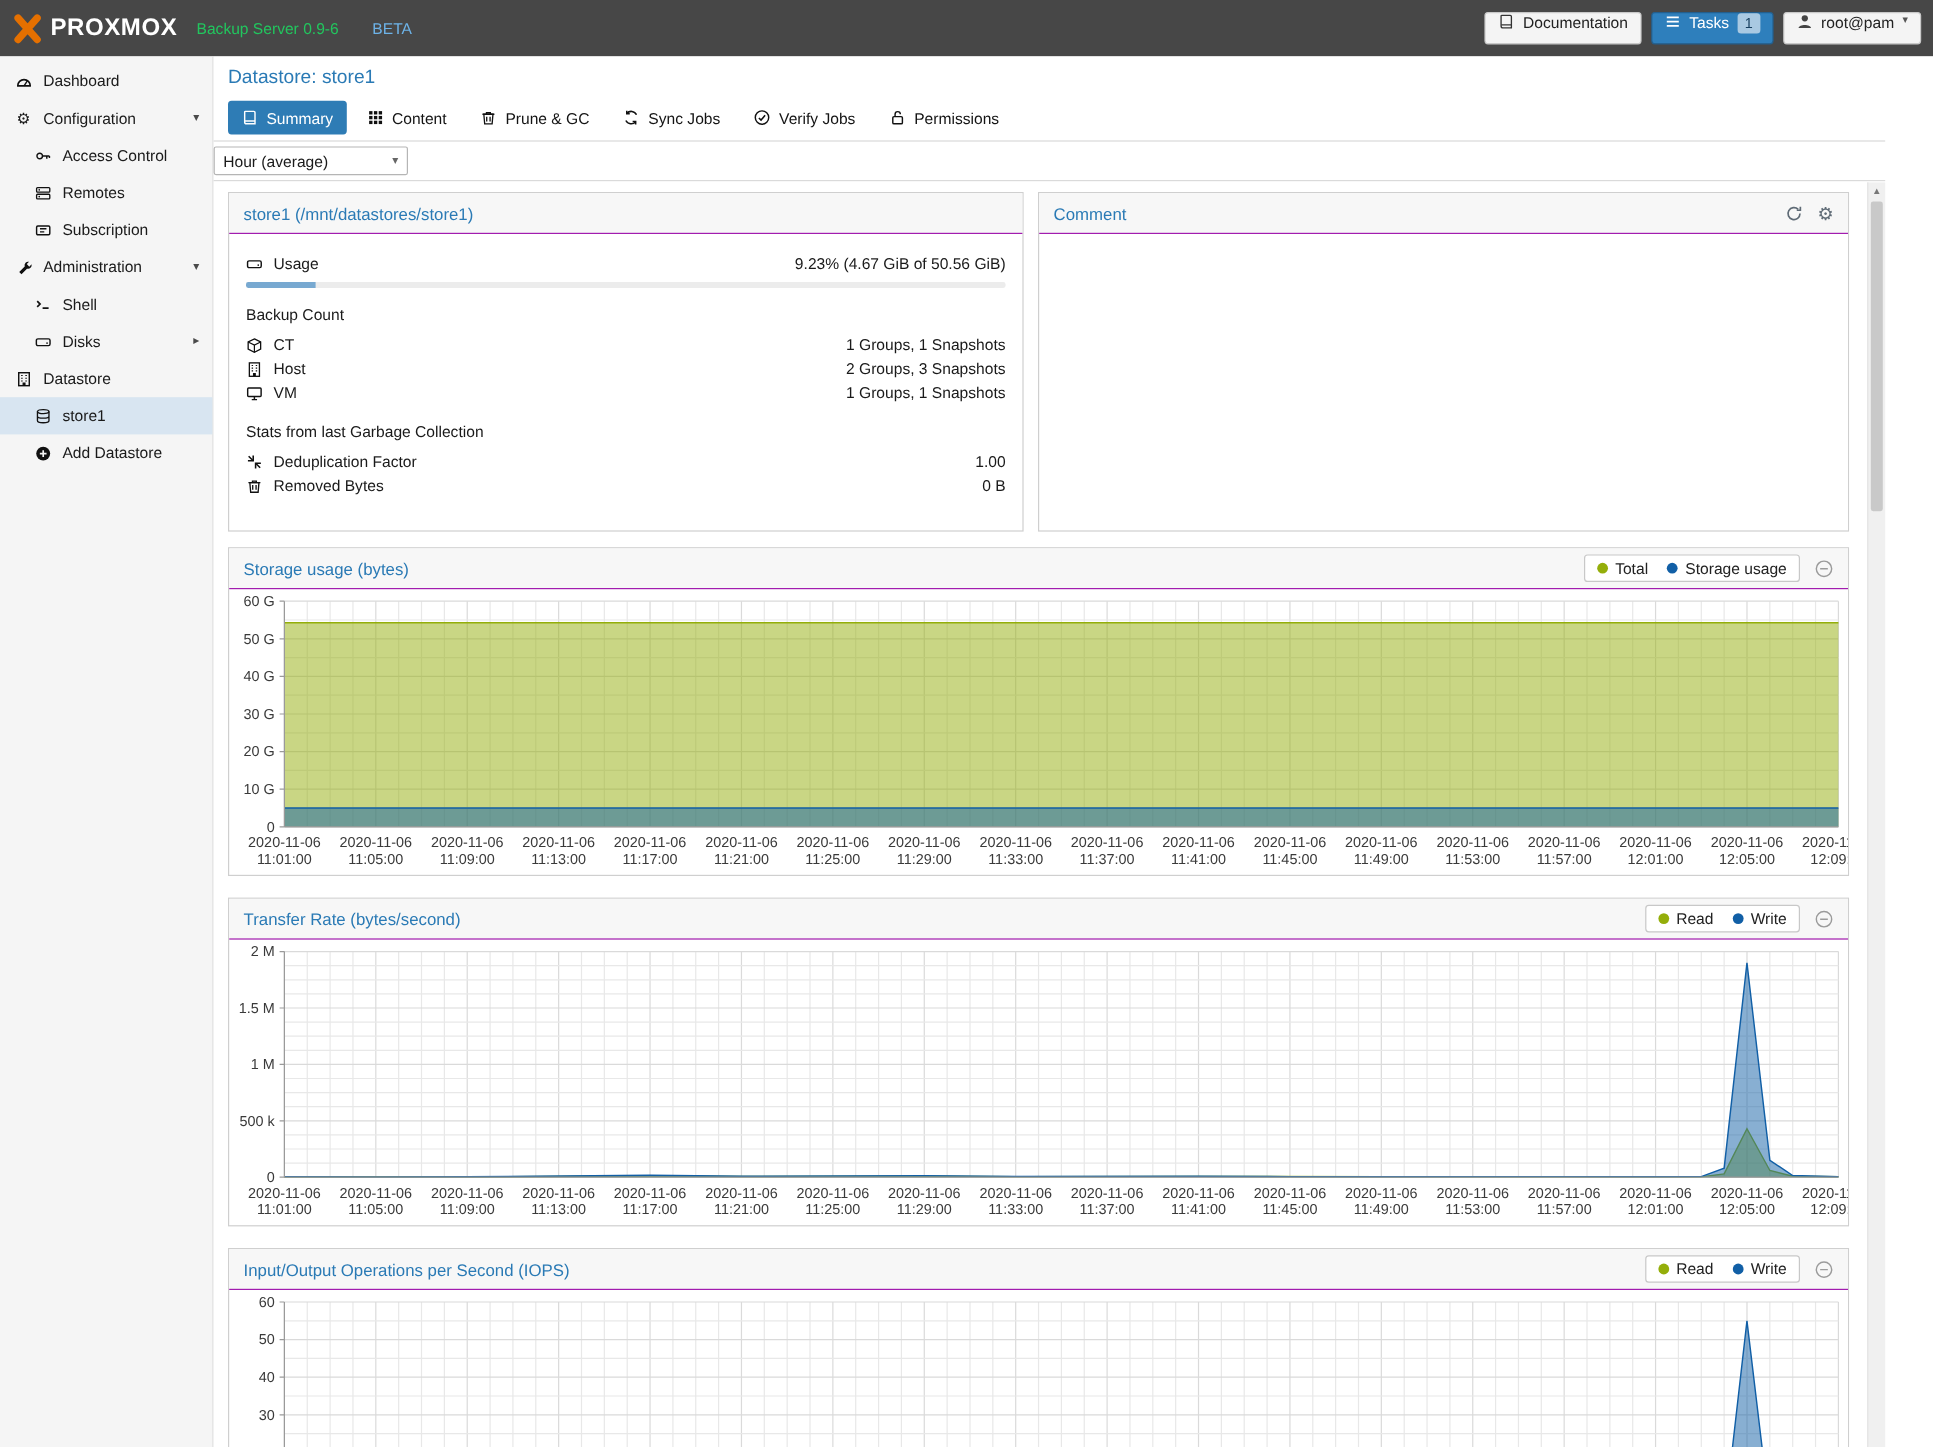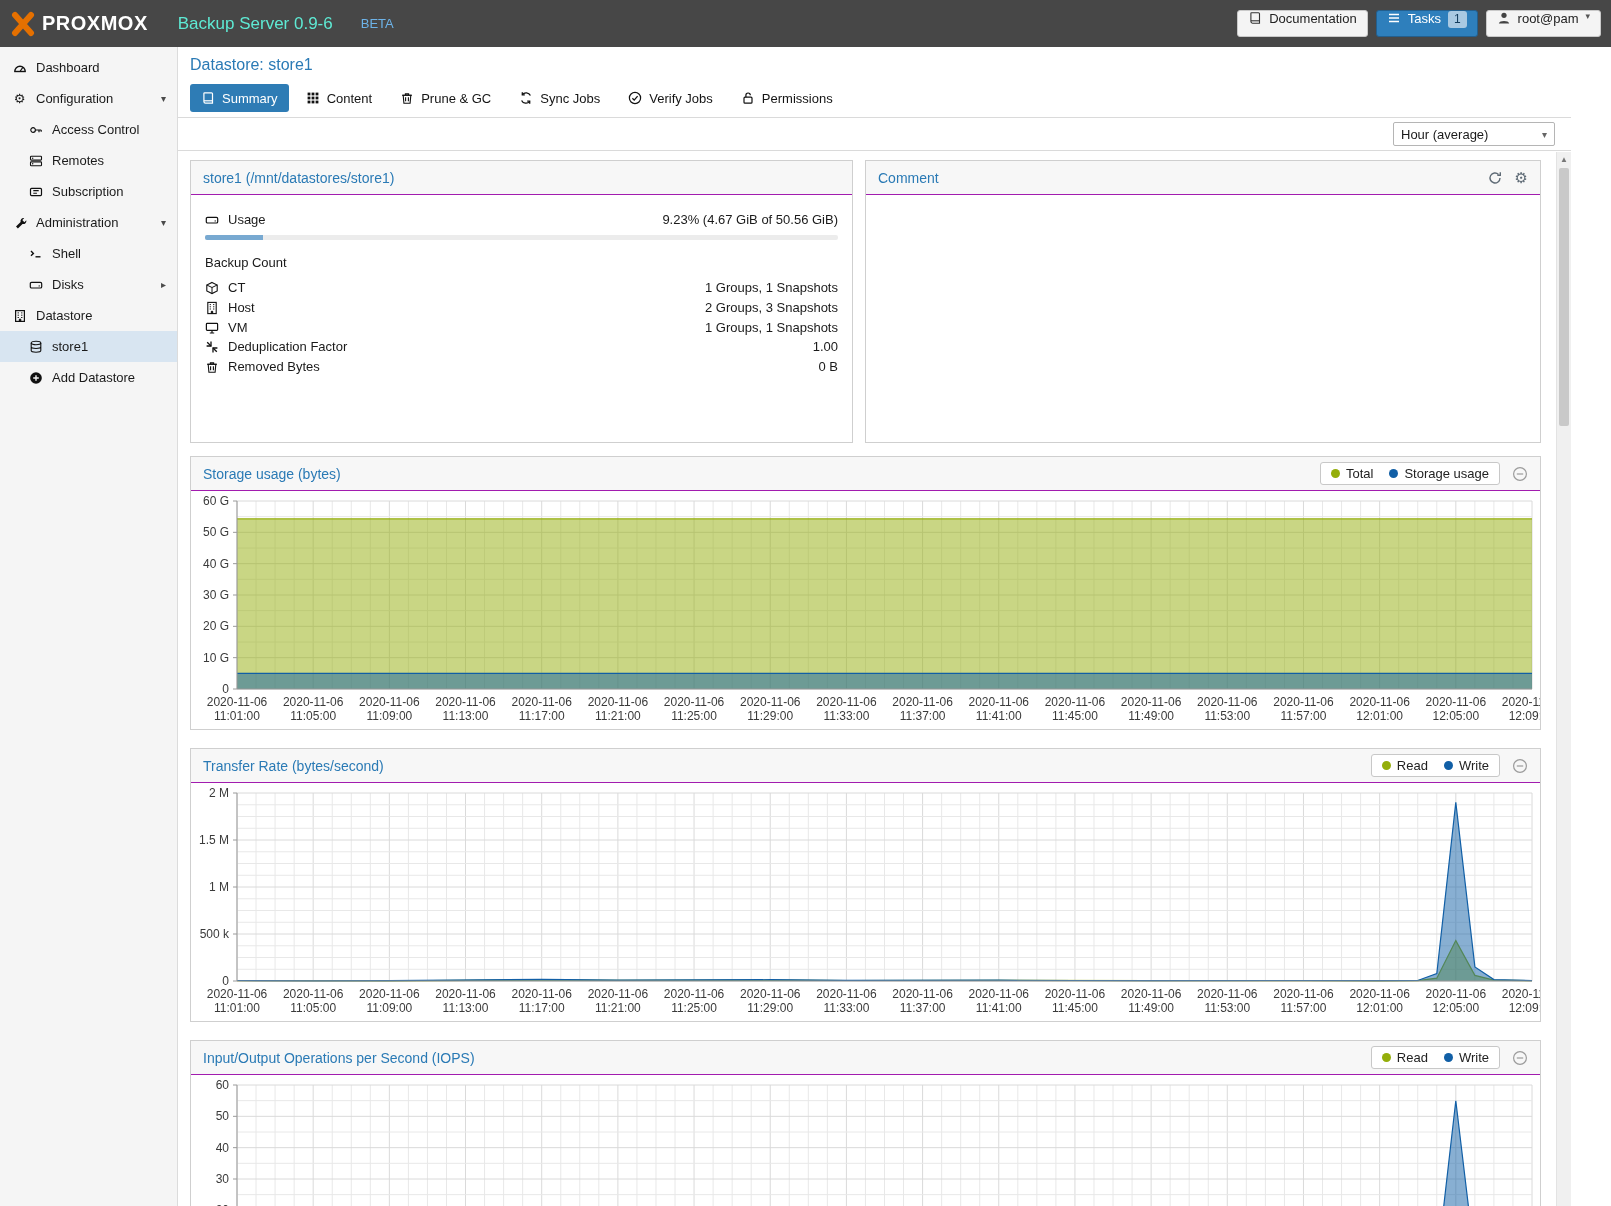--- a/index.html
+++ b/index.html
@@ -5,21 +5,21 @@
   *{box-sizing:border-box;margin:0;padding:0}
   html,body{width:1611px;height:1206px;overflow:hidden}
   body{font-family:"Liberation Sans","DejaVu Sans",sans-serif;font-size:13px;background:#fff;color:#1a1a1a;position:relative}
   svg{display:block}
   svg text{font-family:"Liberation Sans","DejaVu Sans",sans-serif}
 
   
   .header{position:absolute;left:0;top:0;right:0;height:47px;background:#474747;display:flex;align-items:center;padding:0 10px;gap:8px}
   .brand{display:flex;align-items:center;gap:6px}
   .brand-text{color:#fff;font-size:20px;font-weight:bold;letter-spacing:.5px}
-  .product{color:#5eead4;font-size:17px;margin-left:22px}
+  .product{color:#22c55e;font-size:13px;margin-left:8px}
   .beta{color:#6db3e8;font-size:13px;margin-left:20px}
   .header-spacer{flex:1}
   .hbtn{display:inline-flex;align-items:flex-start;gap:7px;height:27px;padding:0 10px;border-radius:3px;font-size:13px;cursor:pointer}
   .hbtn-light{background:#f4f4f4;border:1px solid #c9c9c9;color:#222}
   .hbtn-blue{background:#2e7fbc;border:1px solid #235f8e;color:#fff}
   .badge{background:#a9c9e2;color:#143d5e;border-radius:3px;font-size:12px;padding:1px 6px;line-height:15px}
   .caret{font-size:9px;color:#cfcfcf}
   .hbtn-light .caret{color:#555}
 
   
@@ -31,21 +31,21 @@
   .sicon{width:15px;height:15px;flex:0 0 15px;display:inline-flex;align-items:center;justify-content:center;font-size:13px;line-height:1}
 
   
   .main{position:absolute;left:178px;top:47px;right:0;bottom:0;background:#fff}
   .page-title{position:absolute;left:12px;top:9px;font-size:16px;color:#2a7ab5}
   .tabbar{position:absolute;left:12px;top:37px;display:flex;gap:6px;align-items:center}
   .tab{display:inline-flex;align-items:center;gap:7px;height:28px;padding:0 11px;border-radius:3px;font-size:13px;color:#141414;cursor:pointer}
   .tab.active{background:#2e7cb5;color:#fff}
   .tab .ticon{display:inline-flex}
   .tab-sep{position:absolute;left:0;right:40px;top:70px;border-top:1px solid #dadada}
-  .toolbar{position:absolute;left:0;right:40px;top:71px;height:33px;border-bottom:1px solid #dadada;display:flex;align-items:center;justify-content:flex-end;padding-right:16px}
+  .toolbar{position:absolute;left:0;right:40px;top:71px;height:33px;border-bottom:1px solid #dadada;display:flex;align-items:center;padding-right:16px}
   .select{width:162px;height:24px;border:1px solid #b5b5b5;border-radius:2px;background:#fff;display:flex;align-items:center;justify-content:space-between;padding:0 7px;font-size:13px;cursor:pointer}
   .sel-arrow{color:#666;font-size:10px}
 
   
   .panels{position:absolute;left:12px;right:70px;top:105px;bottom:0;overflow:hidden;padding-top:8px}
   .row-top{display:flex;gap:12px;height:283px;margin-bottom:13px}
   .panel{border:1px solid #cfcfcf;background:#fff;display:flex;flex-direction:column}
   .panel-store{width:663px;flex:0 0 663px}
   .panel-comment{flex:1}
   .phead{flex:0 0 34px;display:flex;align-items:center;justify-content:space-between;padding:0 12px;background:#f7f7f7;border-bottom:1px solid #a21caf}
@@ -343,20 +343,21 @@
             <span class="ricon">
               <svg width="14" height="14" viewBox="0 0 14 14">
                   <rect x="1.4" y="2.4" width="11.2" height="7" rx=".8" fill="none" stroke="#111" stroke-width="1.2"></rect>
                   <path d="M4.8 12h4.4M7 9.4V12" stroke="#111" stroke-width="1.2"></path>
                 </svg>
             </span>
             <span>VM</span>
             <span class="val">1 Groups, 1 Snapshots</span>
           </div>
 
+          <div class="sechead">Stats from last Garbage Collection</div>
           <div class="irow">
             <span class="ricon">
               <svg width="14" height="14" viewBox="0 0 14 14">
                   <path d="M6 1.6v4.4H1.6M8 12.4V8h4.4" fill="none" stroke="#111" stroke-width="1.3"></path>
                   <path d="M6 6L2.2 2.2M8 8l3.8 3.8" stroke="#111" stroke-width="1.3"></path>
                 </svg>
             </span>
             <span>Deduplication Factor</span>
             <span class="val">1.00</span>
           </div>

